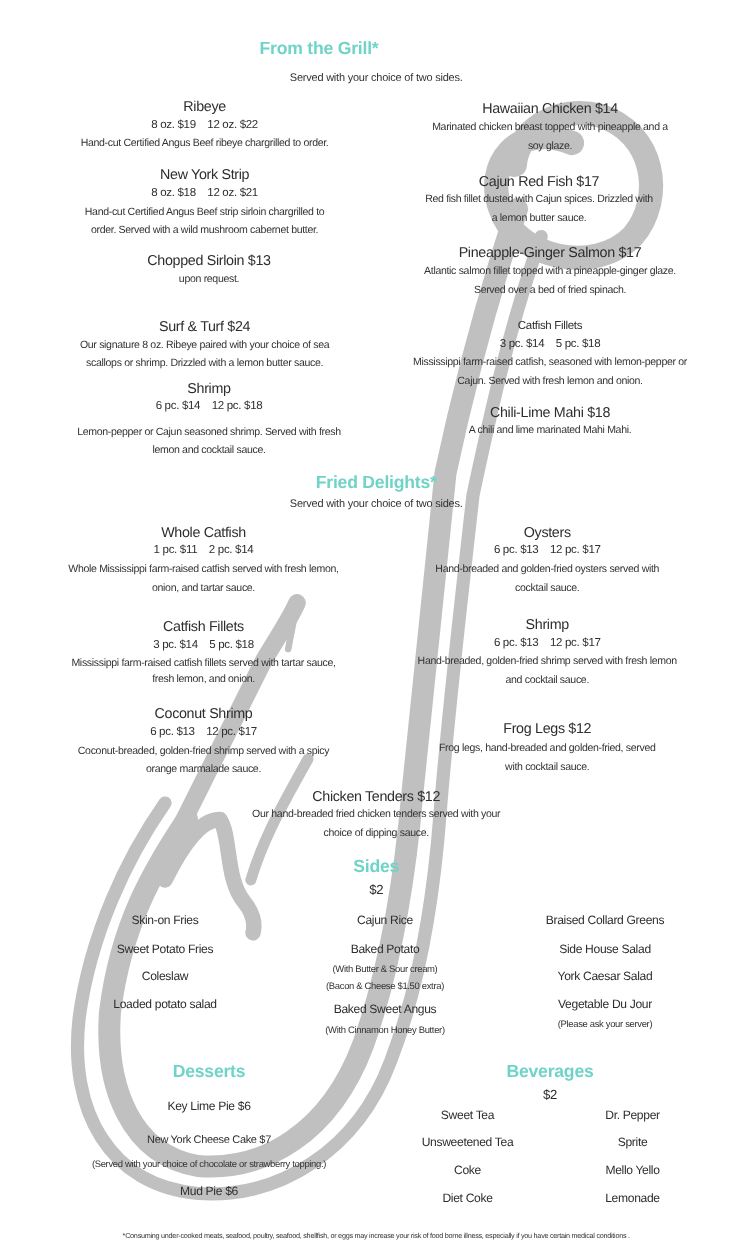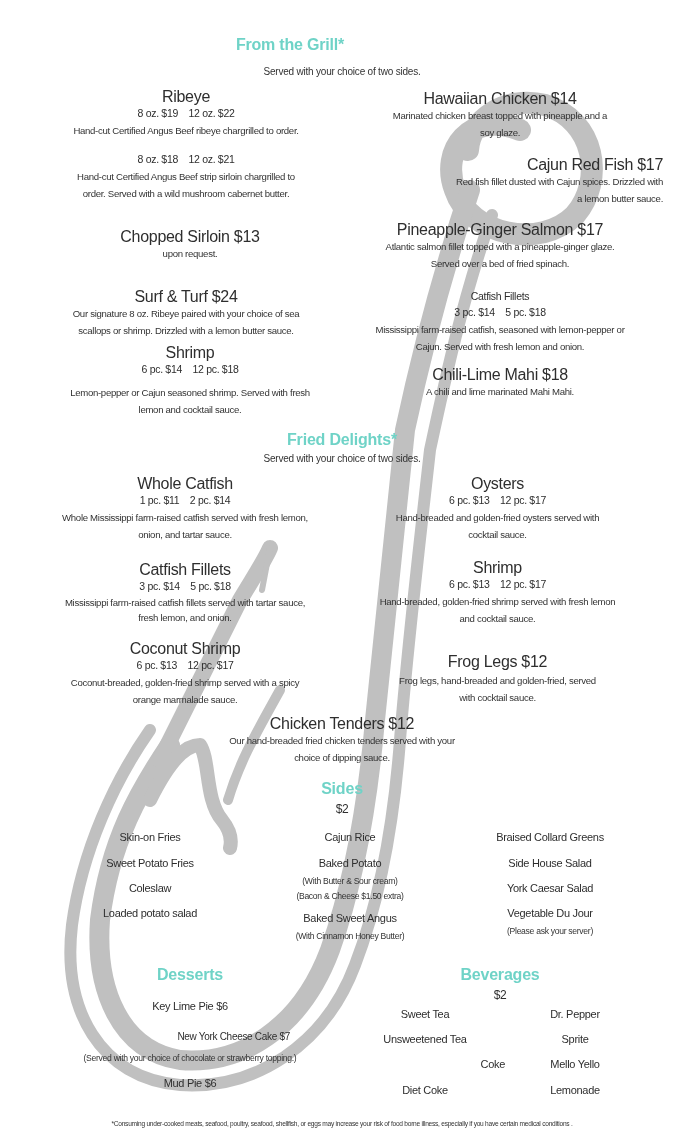--- a/index.html
+++ b/index.html
@@ -8,21 +8,21 @@
     font-family: "Liberation Sans", "DejaVu Sans", sans-serif;
     color: #2b2b2b;
   }
   #hook { position: absolute; left: 0; top: 0; width: 684px; height: 1140px; z-index: 0; }
   .layer { position: absolute; left: 0; top: 0; width: 684px; height: 1140px; z-index: 1; }
   .abs { position: absolute; text-align: center; }
   .section-title {
     color: #6fd3c7; font-weight: bold; font-size: 16px; letter-spacing: -0.2px;
   }
   .note { font-size: 10px; color: #333; letter-spacing: -0.2px; }
-  .name { font-size: 16px; color: #2e2e2e; letter-spacing: -0.3px; }
+  .name { font-size: 13px; color: #2e2e2e; letter-spacing: -0.3px; }
   .price { font-size: 10.5px; color: #2e2e2e; letter-spacing: -0.3px; }
   .desc { font-size: 9.6px; color: #333; letter-spacing: -0.3px; line-height: 17px; }
   .item { position: absolute; text-align: center; }
   .item .name { display: block; line-height: 16px; }
   .item .price { display: block; line-height: 17px; }
   .item .desc { display: block; }
   .side { font-size: 11px; color: #2e2e2e; letter-spacing: -0.3px; }
   .side-sub { font-size: 8.6px; color: #333; letter-spacing: -0.3px; }
   .foot { font-size: 6.6px; color: #333; letter-spacing: -0.25px; white-space: nowrap; }
 </style>
@@ -48,20 +48,21 @@
 
   <div class="abs section-title" style="left:0;width:580px;top:36px;">From the Grill*</div>
   <div class="abs note" style="left:0;width:684px;top:66px;">Served with your choice of two sides.</div>
 
   <div class="item" style="left:40px;width:292px;top:89px;">
     <span class="name">Ribeye</span>
     <span class="price" style="white-space:pre">8 oz. $19    12 oz. $22</span>
     <span class="desc">Hand-cut Certified Angus Beef ribeye chargrilled to order.</span>
   </div>
   <div class="item" style="left:40px;width:292px;top:151px;">
+    <span class="name">New York Strip</span>
     <span class="price" style="white-space:pre">8 oz. $18    12 oz. $21</span>
     <span class="desc">Hand-cut Certified Angus Beef strip sirloin chargrilled to</span>
     <span class="desc">order. Served with a wild mushroom cabernet butter.</span>
   </div>
   <div class="item" style="left:40px;width:300px;top:229px;">
     <span class="name">Chopped Sirloin $13</span>
     <span class="desc">upon request.</span>
   </div>
   <div class="item" style="left:40px;width:292px;top:289px;">
     <span class="name">Surf &amp; Turf $24</span>
@@ -73,21 +74,21 @@
     <span class="price" style="white-space:pre">6 pc. $14    12 pc. $18</span>
     <span class="desc" style="margin-top:6px">Lemon-pepper or Cajun seasoned shrimp. Served with fresh</span>
     <span class="desc">lemon and cocktail sauce.</span>
   </div>
 
   <div class="item" style="left:350px;width:300px;top:91px;">
     <span class="name">Hawaiian Chicken $14</span>
     <span class="desc">Marinated chicken breast topped with pineapple and a</span>
     <span class="desc">soy glaze.</span>
   </div>
-  <div class="item" style="left:363px;width:300px;top:157px;text-align:right;">
+  <div class="item" style="left:340px;width:300px;top:157px;">
     <span class="name">Cajun Red Fish $17</span>
     <span class="desc">Red fish fillet dusted with Cajun spices. Drizzled with</span>
     <span class="desc">a lemon butter sauce.</span>
   </div>
   <div class="item" style="left:350px;width:300px;top:222px;">
     <span class="name">Pineapple-Ginger Salmon $17</span>
     <span class="desc">Atlantic salmon fillet topped with a pineapple-ginger glaze.</span>
     <span class="desc">Served over a bed of fried spinach.</span>
   </div>
   <div class="item" style="left:345px;width:310px;top:288px;">
@@ -163,30 +164,30 @@
   <div class="abs side-sub" style="left:260px;width:180px;top:931px;">(With Cinnamon Honey Butter)</div>
 
   <div class="abs side" style="left:460px;width:180px;top:831px;">Braised Collard Greens</div>
   <div class="abs side" style="left:460px;width:180px;top:857px;">Side House Salad</div>
   <div class="abs side" style="left:460px;width:180px;top:882px;">York Caesar Salad</div>
   <div class="abs side" style="left:460px;width:180px;top:907px;">Vegetable Du Jour</div>
   <div class="abs side-sub" style="left:460px;width:180px;top:926px;">(Please ask your server)</div>
 
   <div class="abs section-title" style="left:90px;width:200px;top:966px;">Desserts</div>
   <div class="abs side" style="left:90px;width:200px;top:1000px;">Key Lime Pie $6</div>
-  <div class="abs side" style="left:90px;width:200px;top:1031px;font-size:10px;text-align:right;">New York Cheese Cake $7</div>
+  <div class="abs side" style="left:90px;width:200px;top:1031px;font-size:10px;">New York Cheese Cake $7</div>
   <div class="abs side-sub" style="left:40px;width:300px;top:1053px;">(Served with your choice of chocolate or strawberry topping.)</div>
   <div class="abs side" style="left:90px;width:200px;top:1077px;">Mud Pie $6</div>
 
   <div class="abs section-title" style="left:400px;width:200px;top:966px;">Beverages</div>
   <div class="abs side" style="left:400px;width:200px;top:988px;font-size:12px;">$2</div>
 
   <div class="abs side" style="left:345px;width:160px;top:1008px;">Sweet Tea</div>
   <div class="abs side" style="left:345px;width:160px;top:1033px;">Unsweetened Tea</div>
-  <div class="abs side" style="left:345px;width:160px;top:1058px;text-align:right;">Coke</div>
+  <div class="abs side" style="left:345px;width:160px;top:1058px;">Coke</div>
   <div class="abs side" style="left:345px;width:160px;top:1084px;">Diet Coke</div>
 
   <div class="abs side" style="left:495px;width:160px;top:1008px;">Dr. Pepper</div>
   <div class="abs side" style="left:495px;width:160px;top:1033px;">Sprite</div>
   <div class="abs side" style="left:495px;width:160px;top:1058px;">Mello Yello</div>
   <div class="abs side" style="left:495px;width:160px;top:1084px;">Lemonade</div>
 
   <div class="abs foot" style="left:0;width:684px;top:1120px;">*Consuming under-cooked meats, seafood, poultry, seafood, shellfish, or eggs may increase your risk of food borne illness, especially if you have certain medical conditions .</div>
 </div>
 

